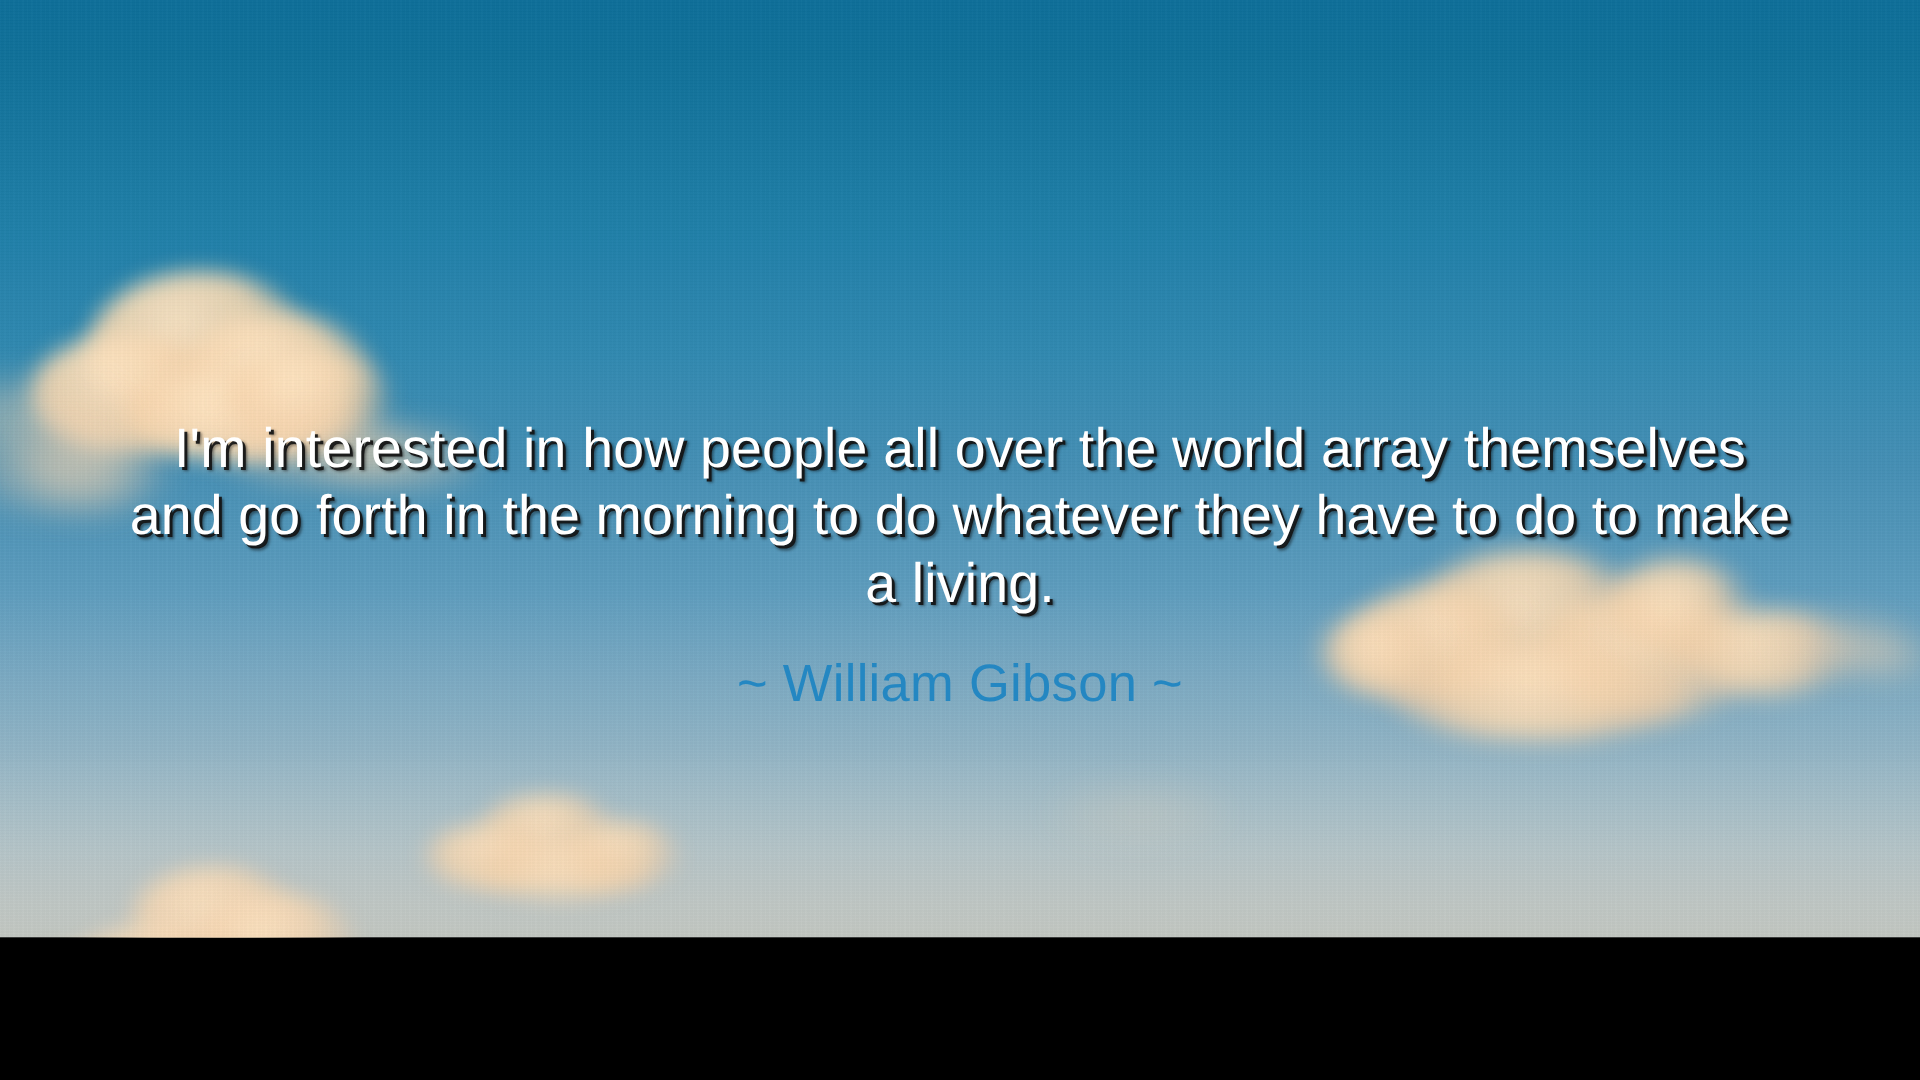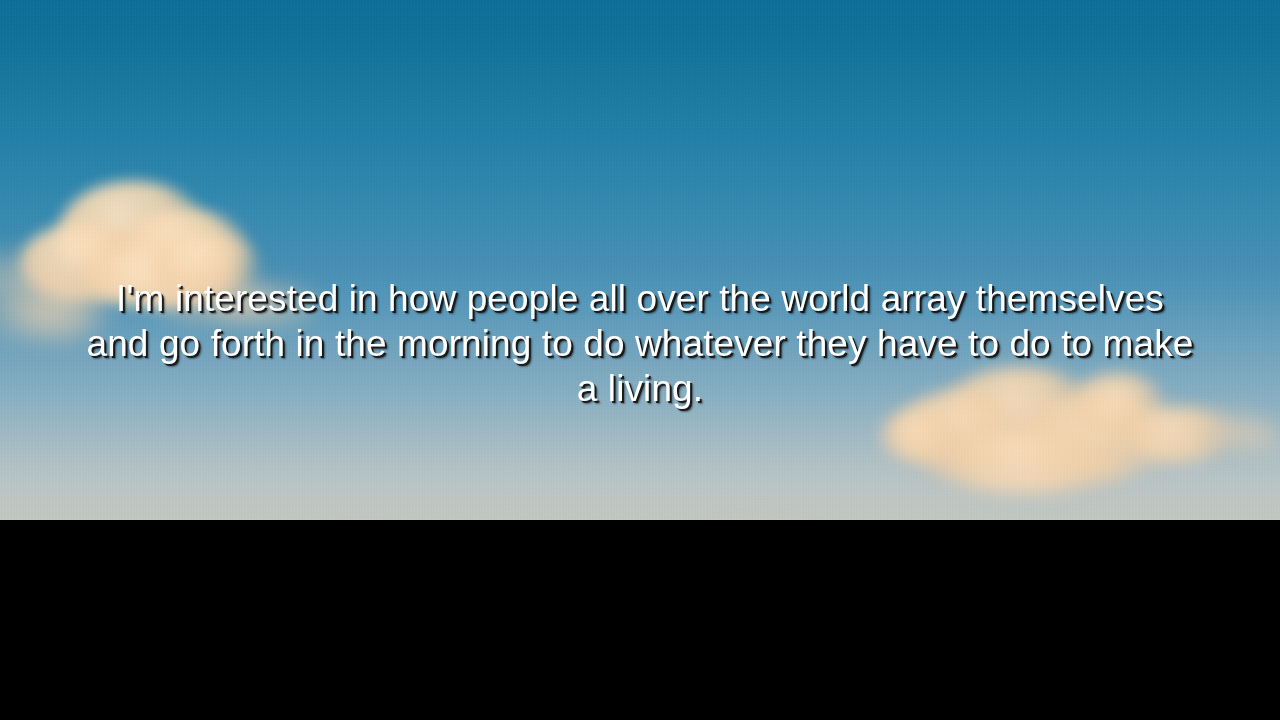--- a/index.html
+++ b/index.html
@@ -7,21 +7,21 @@
   html, body {
     width: 1280px;
     height: 720px;
     overflow: hidden;
     background: #000;
   }
 
   .quote-card {
     position: relative;
     width: 1280px;
-    height: 520px;
+    height: 625px;
     overflow: hidden;
     font-family: "Liberation Sans", sans-serif;
   }
 
   
   .sky {
     position: absolute;
     inset: 0;
     background: linear-gradient(
       to bottom,
@@ -360,15 +360,16 @@
 
   <div class="cloud" id="cloud-faint-mid">
     <div class="puff p1"></div>
   </div>
 
   <div class="haze"></div>
   <div class="grain"></div>
 
   <div class="text-layer">
     <div class="quote-text">I'm interested in how people all over the world array themselves and go forth in the morning to do whatever they have to do to make a living.</div>
+    <div class="quote-attribution">~ William Gibson ~</div>
   </div>
 
 </div>
 
 </body></html>

